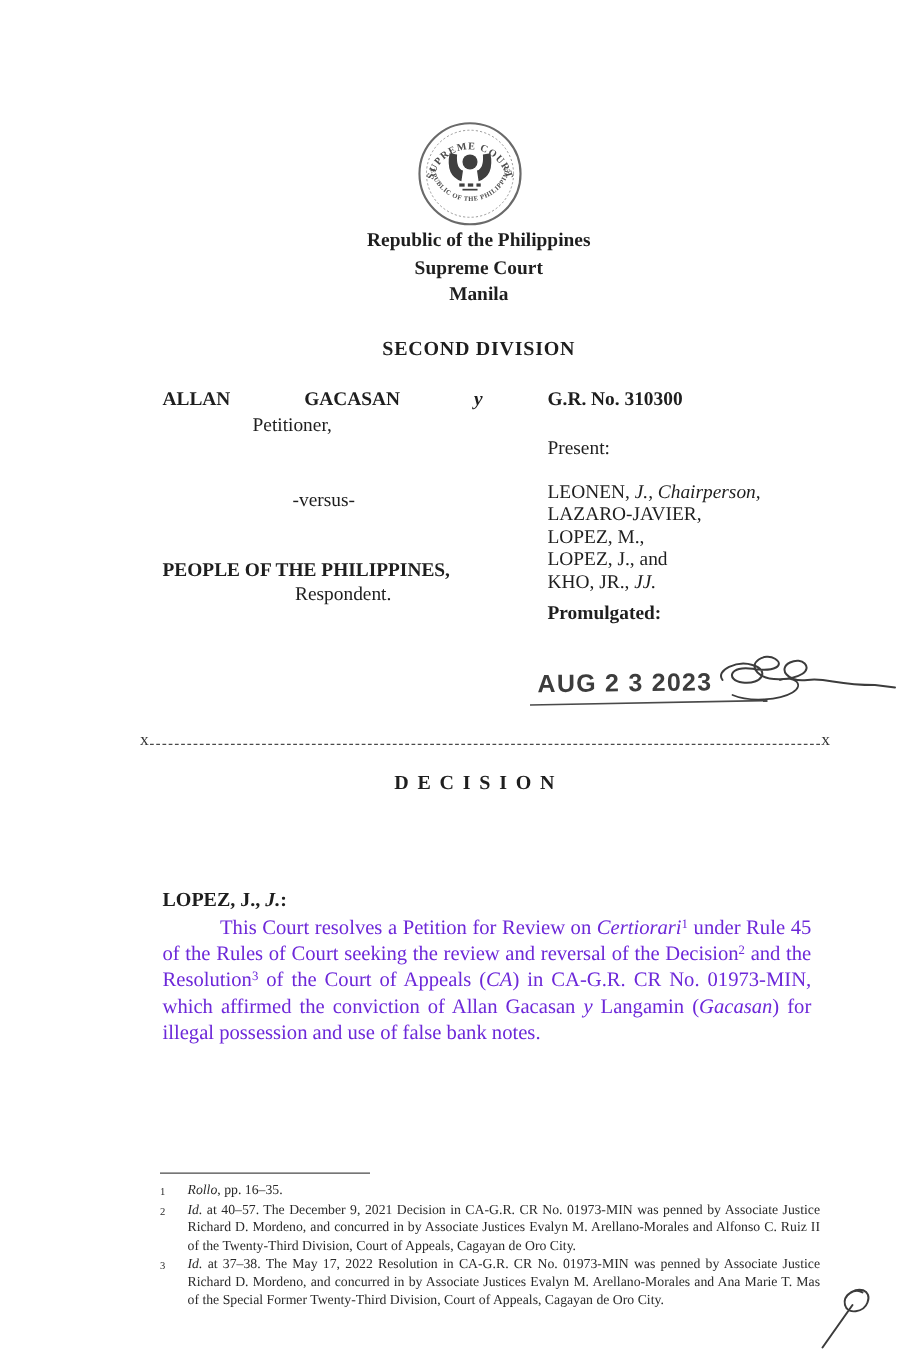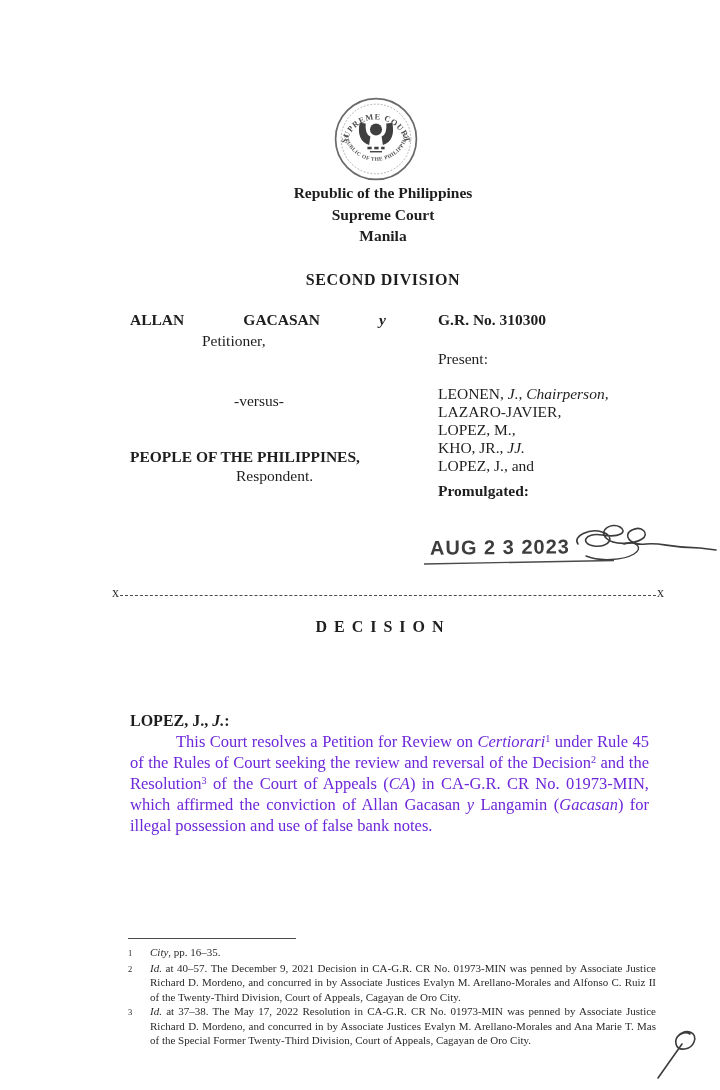--- a/index.html
+++ b/index.html
@@ -106,22 +106,22 @@
       <div class="resp-name">PEOPLE OF THE PHILIPPINES,</div>
       <div class="role-resp">Respondent.</div>
     </div>
     <div class="cap-right">
       <div class="gr-number">G.R. No. 310300</div>
       <div class="present">Present:</div>
       <div class="justices">
         <div><span>LEONEN, </span><span class="seg-i">J., Chairperson,</span></div>
         <div><span>LAZARO-JAVIER,</span></div>
         <div><span>LOPEZ, M.,</span></div>
+        <div><span>LOPEZ, J., and</span></div>
         <div><span>KHO, JR., </span><span class="seg-i">JJ.</span></div>
-        <div><span>LOPEZ, J., and</span></div>
       </div>
       <div class="promulgated">Promulgated:</div>
     </div>
   </div>
 
   <div class="stamp">AUG 2 3 2023</div>
   <div class="stamp-rule">
     <svg width="300" height="60" viewBox="0 0 300 60">
       <line x1="6" y1="52" x2="196" y2="48.5" stroke="#4a4a4a" stroke-width="1.4"></line>
     </svg>
@@ -142,21 +142,21 @@
   <div class="decision-title">DECISION</div>
 
   <div class="ponente"><span class="seg-b">LOPEZ, J., </span><span class="seg-i seg-b">J.</span><span class="seg-b">:</span></div>
 
   <div class="body-par"><span>This Court resolves a Petition for Review on </span><span class="seg-i">Certiorari</span><span class="seg-sup">1</span><span> under Rule 45 of the Rules of Court seeking the review and reversal of the Decision</span><span class="seg-sup">2</span><span> and the Resolution</span><span class="seg-sup">3</span><span> of the Court of Appeals (</span><span class="seg-i">CA</span><span>) in CA-G.R. CR No. 01973-MIN, which affirmed the conviction of Allan Gacasan </span><span class="seg-i">y</span><span> Langamin (</span><span class="seg-i">Gacasan</span><span>) for illegal possession and use of false bank notes.</span></div>
 
   <div class="footnotes">
     <div class="fn-rule"></div>
     <div class="footnote">
       <span class="fn-num">1</span>
-      <div class="fn-text"><span class="seg-i">City</span><span>, pp. 16–35.</span></div>
+      <div class="fn-text"><span class="seg-i">Rollo</span><span>, pp. 16–35.</span></div>
     </div>
     <div class="footnote">
       <span class="fn-num">2</span>
       <div class="fn-text"><span class="seg-i">Id.</span><span> at 40–57. The December 9, 2021 Decision in CA-G.R. CR No. 01973-MIN was penned by Associate Justice Richard D. Mordeno, and concurred in by Associate Justices Evalyn M. Arellano-Morales and Alfonso C. Ruiz II of the Twenty-Third Division, Court of Appeals, Cagayan de Oro City.</span></div>
     </div>
     <div class="footnote">
       <span class="fn-num">3</span>
       <div class="fn-text"><span class="seg-i">Id.</span><span> at 37–38. The May 17, 2022 Resolution in CA-G.R. CR No. 01973-MIN was penned by Associate Justice Richard D. Mordeno, and concurred in by Associate Justices Evalyn M. Arellano-Morales and Ana Marie T. Mas of the Special Former Twenty-Third Division, Court of Appeals, Cagayan de Oro City.</span></div>
     </div>
   </div>

